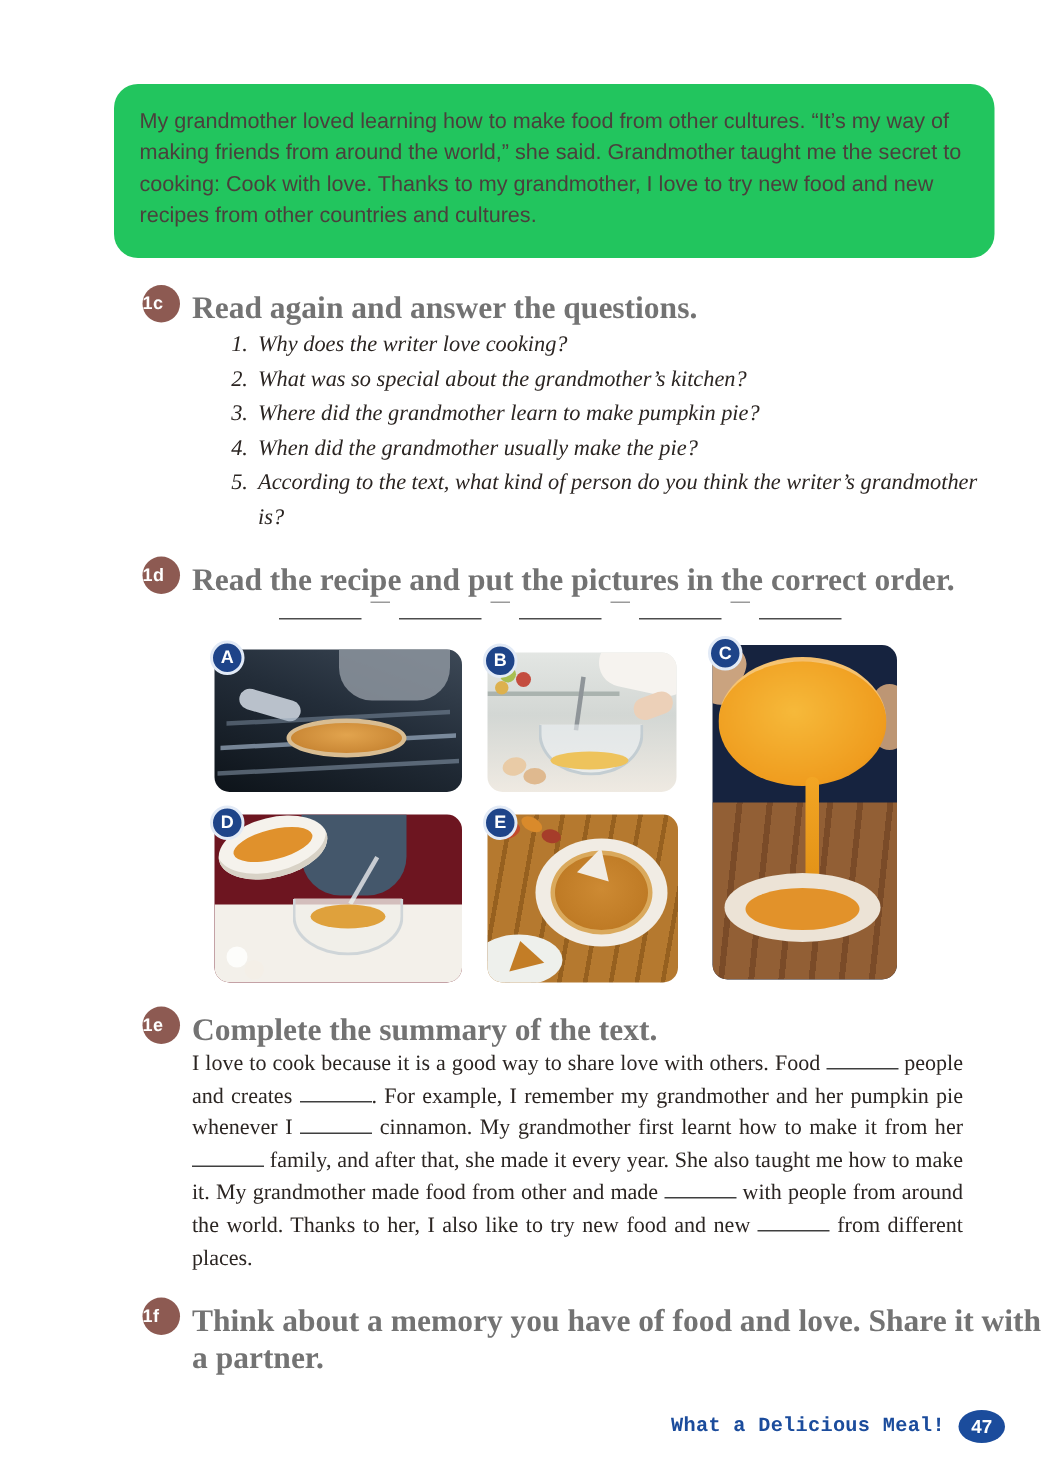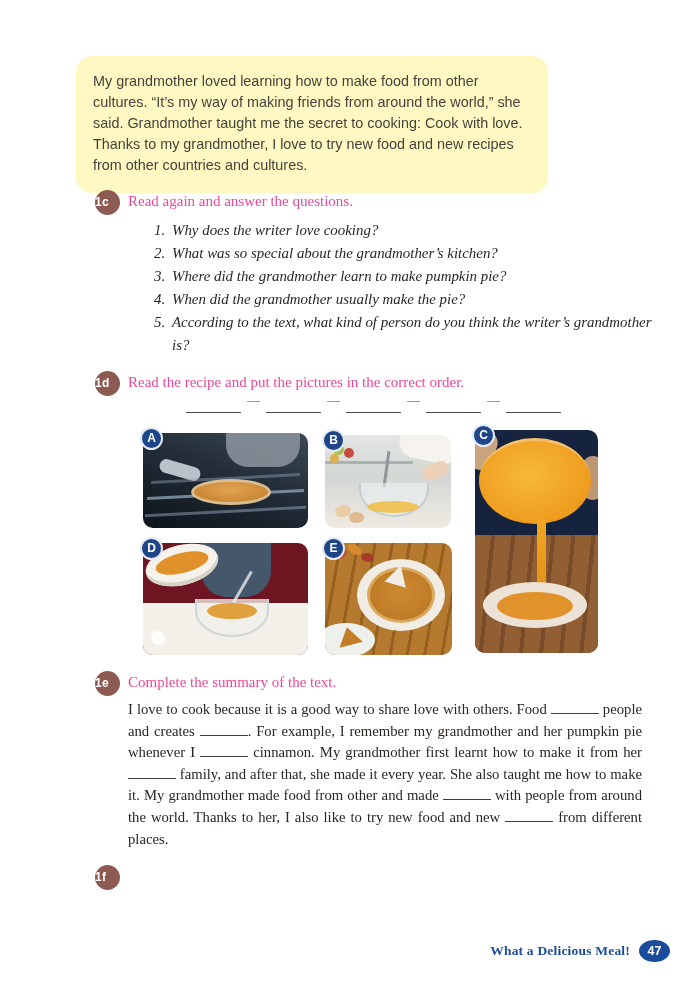--- a/index.html
+++ b/index.html
@@ -1,29 +1,29 @@
 <!DOCTYPE html>
 <html><head>
 <meta charset="utf-8">
 <style>
   html,body{margin:0;padding:0;background:#fff;}
   .page{position:relative;width:699px;height:988px;background:#ffffff;overflow:hidden;
         font-family:"Liberation Serif",serif;color:#272220;}
 
   
-  .intro-box{position:absolute;left:76px;top:56px;width:472px;box-sizing:border-box;
-             background:#fef9c3;border-radius:16px;padding:15px 18px 17px 17px;}
+  .intro-box{position:absolute;left:76px;top:56px;width:587px;box-sizing:border-box;
+             background:#22c55e;border-radius:16px;padding:15px 18px 17px 17px;}
   .intro-text{font-family:"Liberation Sans",sans-serif;font-size:14.4px;line-height:21px;
               color:#4a403c;}
 
   
   .sec-badge{position:absolute;width:25px;height:25px;border-radius:50%;background:#8d5a52;
              color:#fff;font-family:"Liberation Sans",sans-serif;font-weight:bold;font-size:12px;
              line-height:25px;letter-spacing:.3px;}
-  .sec-title{position:absolute;font-weight:normal;font-size:15px;color:#ec4899;}
+  .sec-title{position:absolute;font-weight:bold;font-size:21px;color:#737373;}
 
   
   .question-list{position:absolute;left:146px;top:219px;width:502px;margin:0;
                  padding:0 0 0 23px;font-size:14.9px;line-height:23px;color:#2b2522;
                  list-style:decimal;}
   .question-list li{padding-left:3px;font-style:italic;}
 
   
   .order-blanks{position:absolute;left:186px;top:397px;display:flex;align-items:flex-end;
                 gap:6px;height:16px;}
@@ -111,21 +111,21 @@
            border-right:12px solid transparent;border-bottom:18px solid #c37d26;transform:rotate(-14deg);}
 
   
   .summary{position:absolute;left:128px;top:699px;width:514px;font-size:14.7px;
            line-height:21.6px;text-align:justify;color:#2b2522;}
   .inline-blank{display:inline-block;width:48px;height:12px;border-bottom:1.4px solid #3f3f3f;
                 vertical-align:baseline;}
 
   
   .footer{position:absolute;right:29px;top:940px;display:flex;align-items:center;gap:9px;}
-  .footer-title{font-family:Liberation Serif, serif;font-weight:bold;font-size:13.5px;
+  .footer-title{font-family:Liberation Mono, monospace;font-weight:bold;font-size:13.5px;
                 color:#1b4c9c;letter-spacing:.2px;}
   .page-num-badge{width:31px;height:22px;border-radius:50%;background:#1b4c9c;color:#fff;
                   font-family:"Liberation Sans",sans-serif;font-weight:bold;font-size:12.5px;
                   line-height:22px;text-align:center;}
 </style>
 </head>
 <body>
 
 <div class="page">
 
@@ -216,19 +216,20 @@
     <div class="shape e-small-plate"></div>
     <div class="shape e-slice"></div>
   </div>
   <div class="pic-badge" style="left:322px;top:537px;">E</div>
 
   <div class="sec-badge" style="left:95px;top:671px;">1e</div>
   <div class="sec-title" style="left:128px;top:674px;">Complete the summary of the text.</div>
   <div class="summary">I love to cook because it is a good way to share love with others. Food <span class="inline-blank"></span> people and creates <span class="inline-blank"></span>. For example, I remember my grandmother and her pumpkin pie whenever I <span class="inline-blank"></span> cinnamon. My grandmother first learnt how to make it from her <span class="inline-blank"></span> family, and after that, she made it every year. She also taught me how to make it. My grandmother made food from other and made <span class="inline-blank"></span> with people from around the world. Thanks to her, I also like to try new food and new <span class="inline-blank"></span> from different places.</div>
 
   <div class="sec-badge" style="left:95px;top:865px;">1f</div>
+  <div class="sec-title" style="left:128px;top:868px;">Think about a memory you have of food and love. Share it with a partner.</div>
 
   <div class="footer">
     <span class="footer-title">What a Delicious Meal!</span>
     <span class="page-num-badge">47</span>
   </div>
 
 </div>
 
 </body></html>

